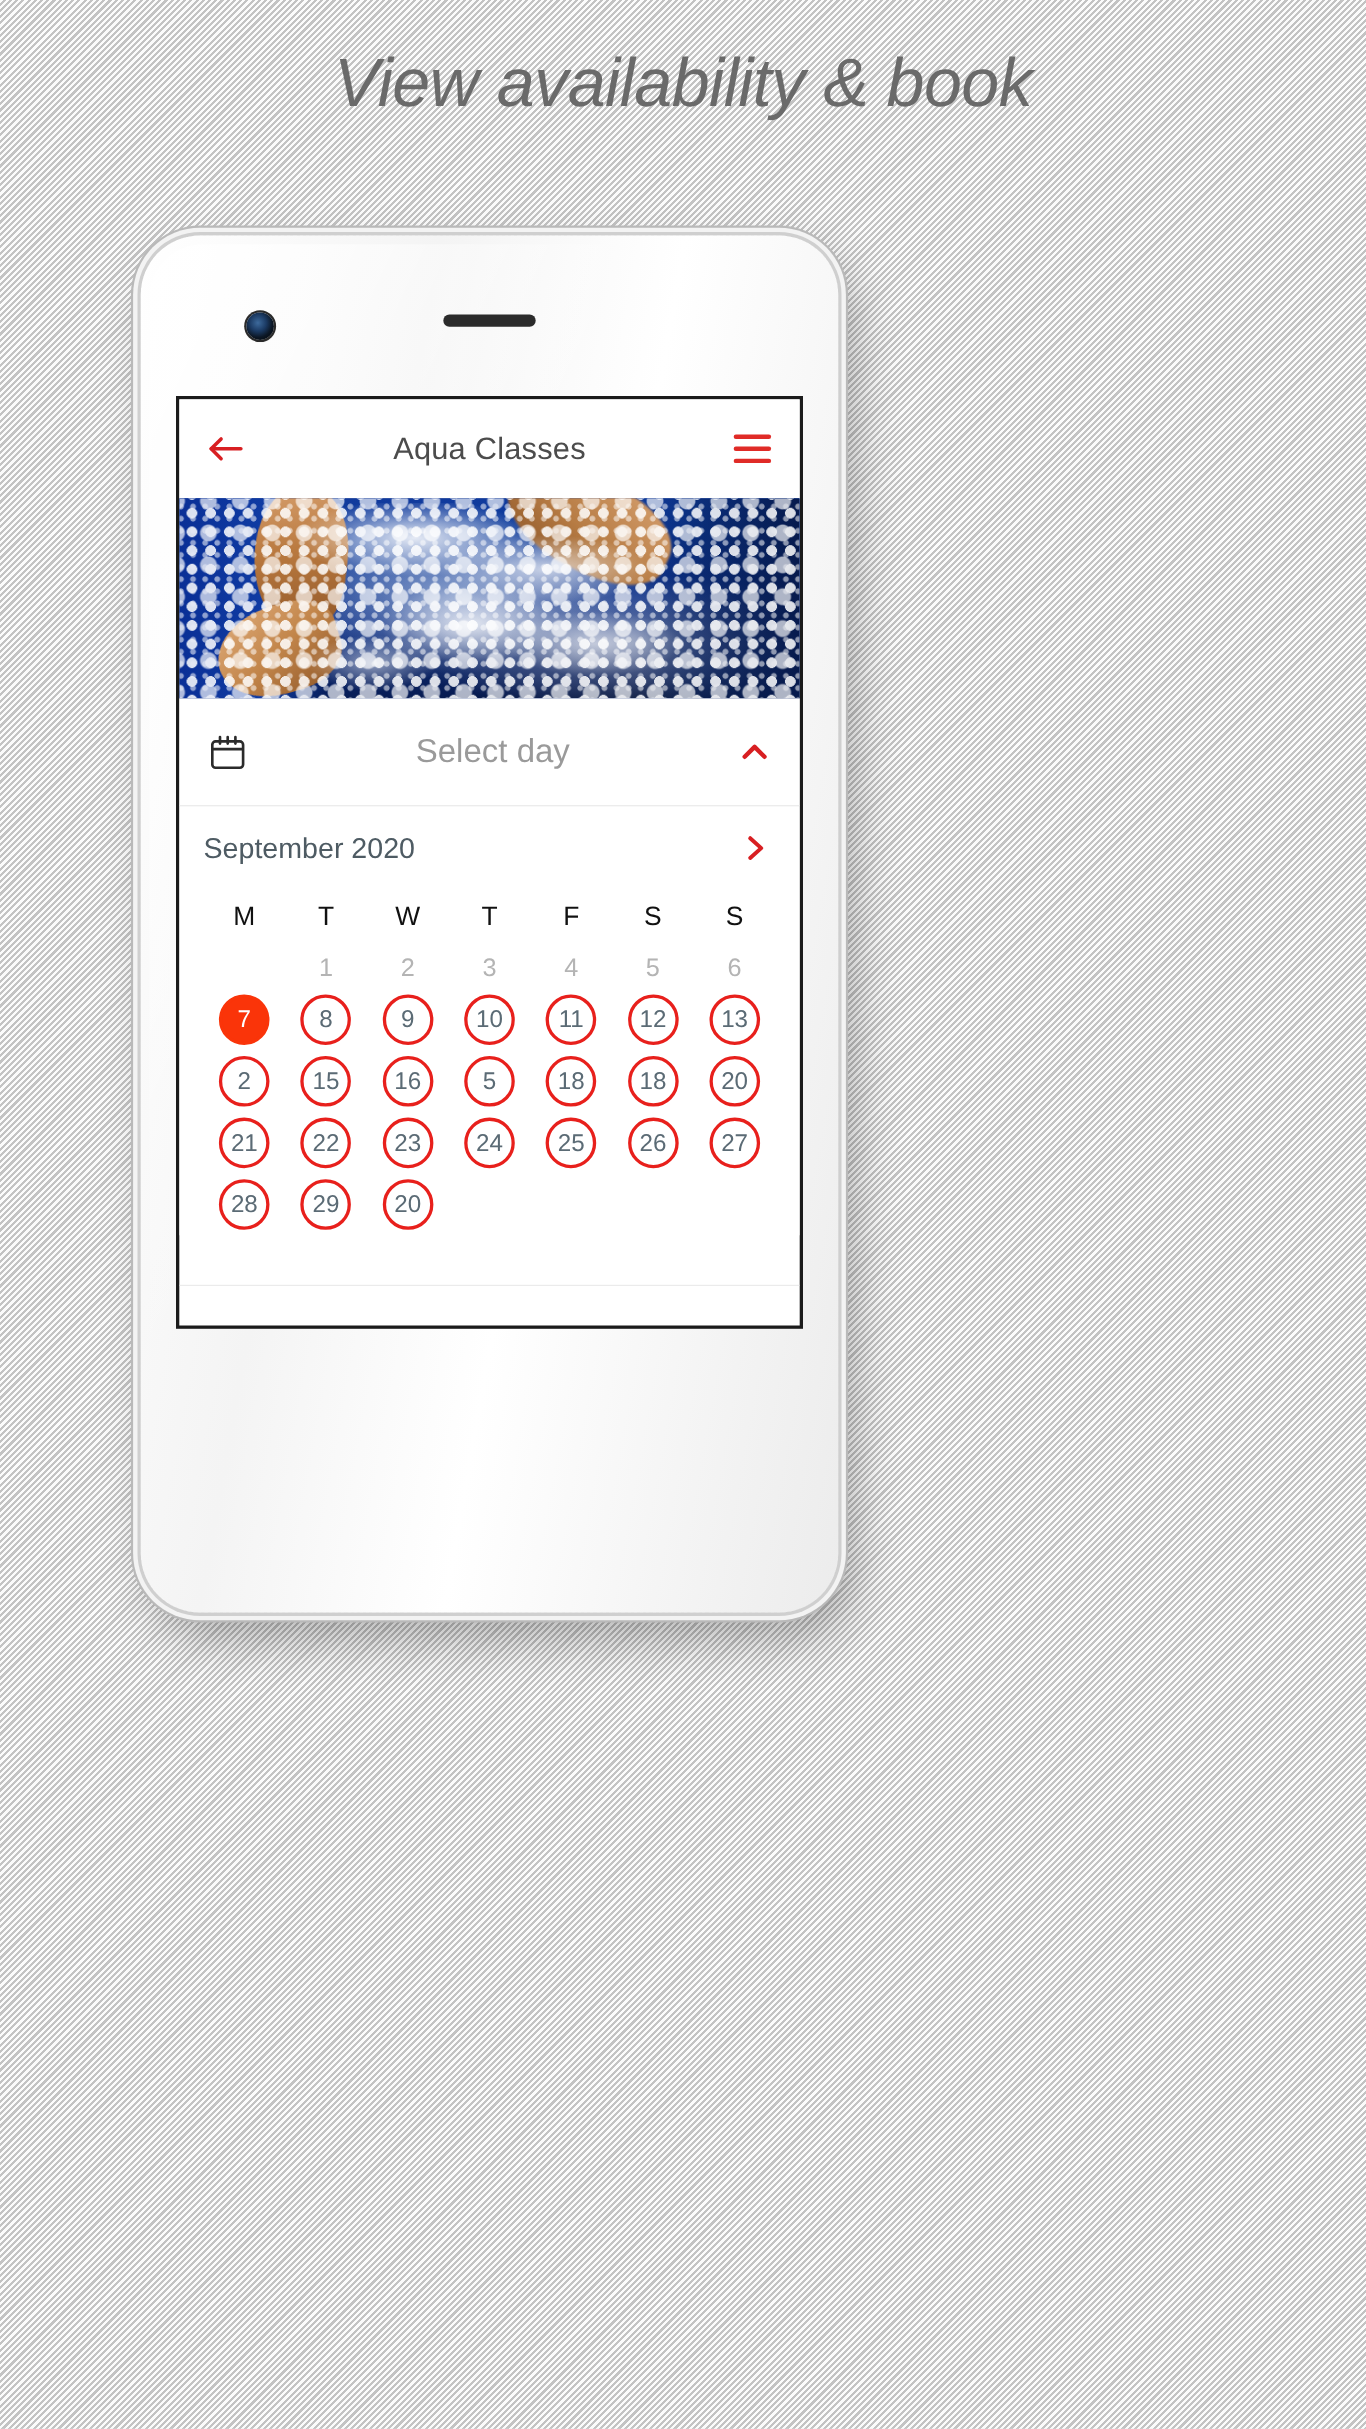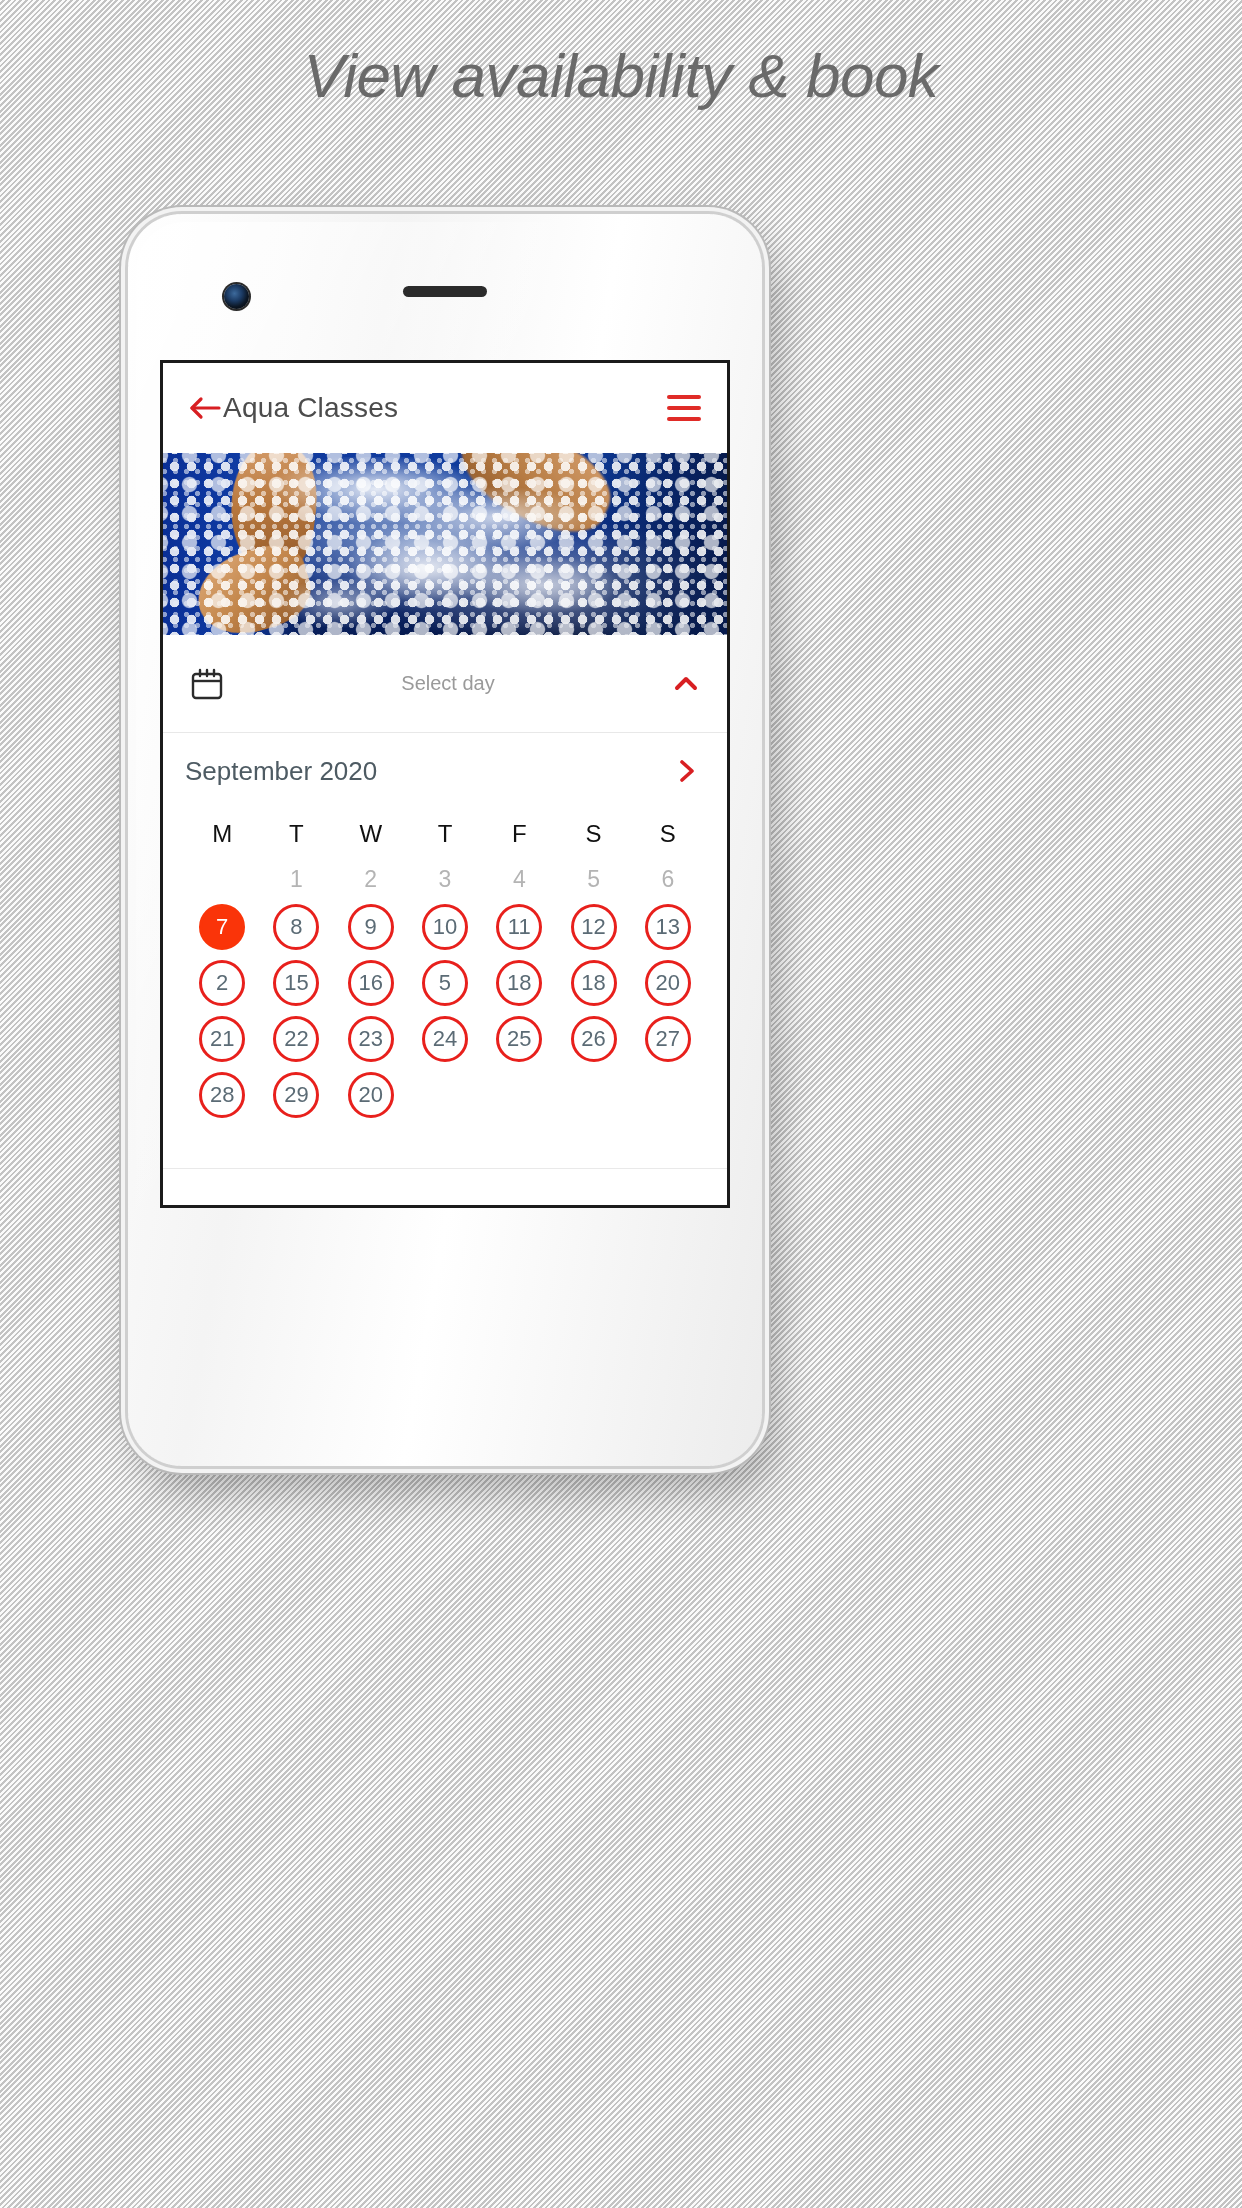--- a/index.html
+++ b/index.html
@@ -99,21 +99,21 @@
     position: relative;
     height: 90px;
     background: #ffffff;
     display: flex;
     align-items: center;
     padding: 0 26px;
   }
   .back-arrow { width: 34px; height: 34px; flex: 0 0 auto; cursor: pointer; }
   .appbar-title {
     flex: 1 1 auto;
-    text-align: left;
+    text-align: center;
     font-size: 28px;
     color: #4c4c4c;
     letter-spacing: 0.2px;
   }
   .hamburger {
     flex: 0 0 auto;
     width: 34px;
     height: 26px;
     display: flex;
     flex-direction: column;
@@ -212,21 +212,21 @@
     align-items: center;
     padding: 0 26px;
     background: #ffffff;
     border-bottom: 1px solid #e8e8e8;
     cursor: pointer;
   }
   .cal-icon { width: 36px; height: 36px; flex: 0 0 auto; }
   .select-day-label {
     flex: 1 1 auto;
     text-align: center;
-    font-size: 20px;
+    font-size: 30px;
     color: #9a9a9a;
   }
   .chevron-up { width: 30px; height: 30px; flex: 0 0 auto; cursor: pointer; }
 
   
   .calendar { padding: 0 22px; background: #fff; }
   .month-row {
     position: relative;
     height: 76px;
     display: flex;

